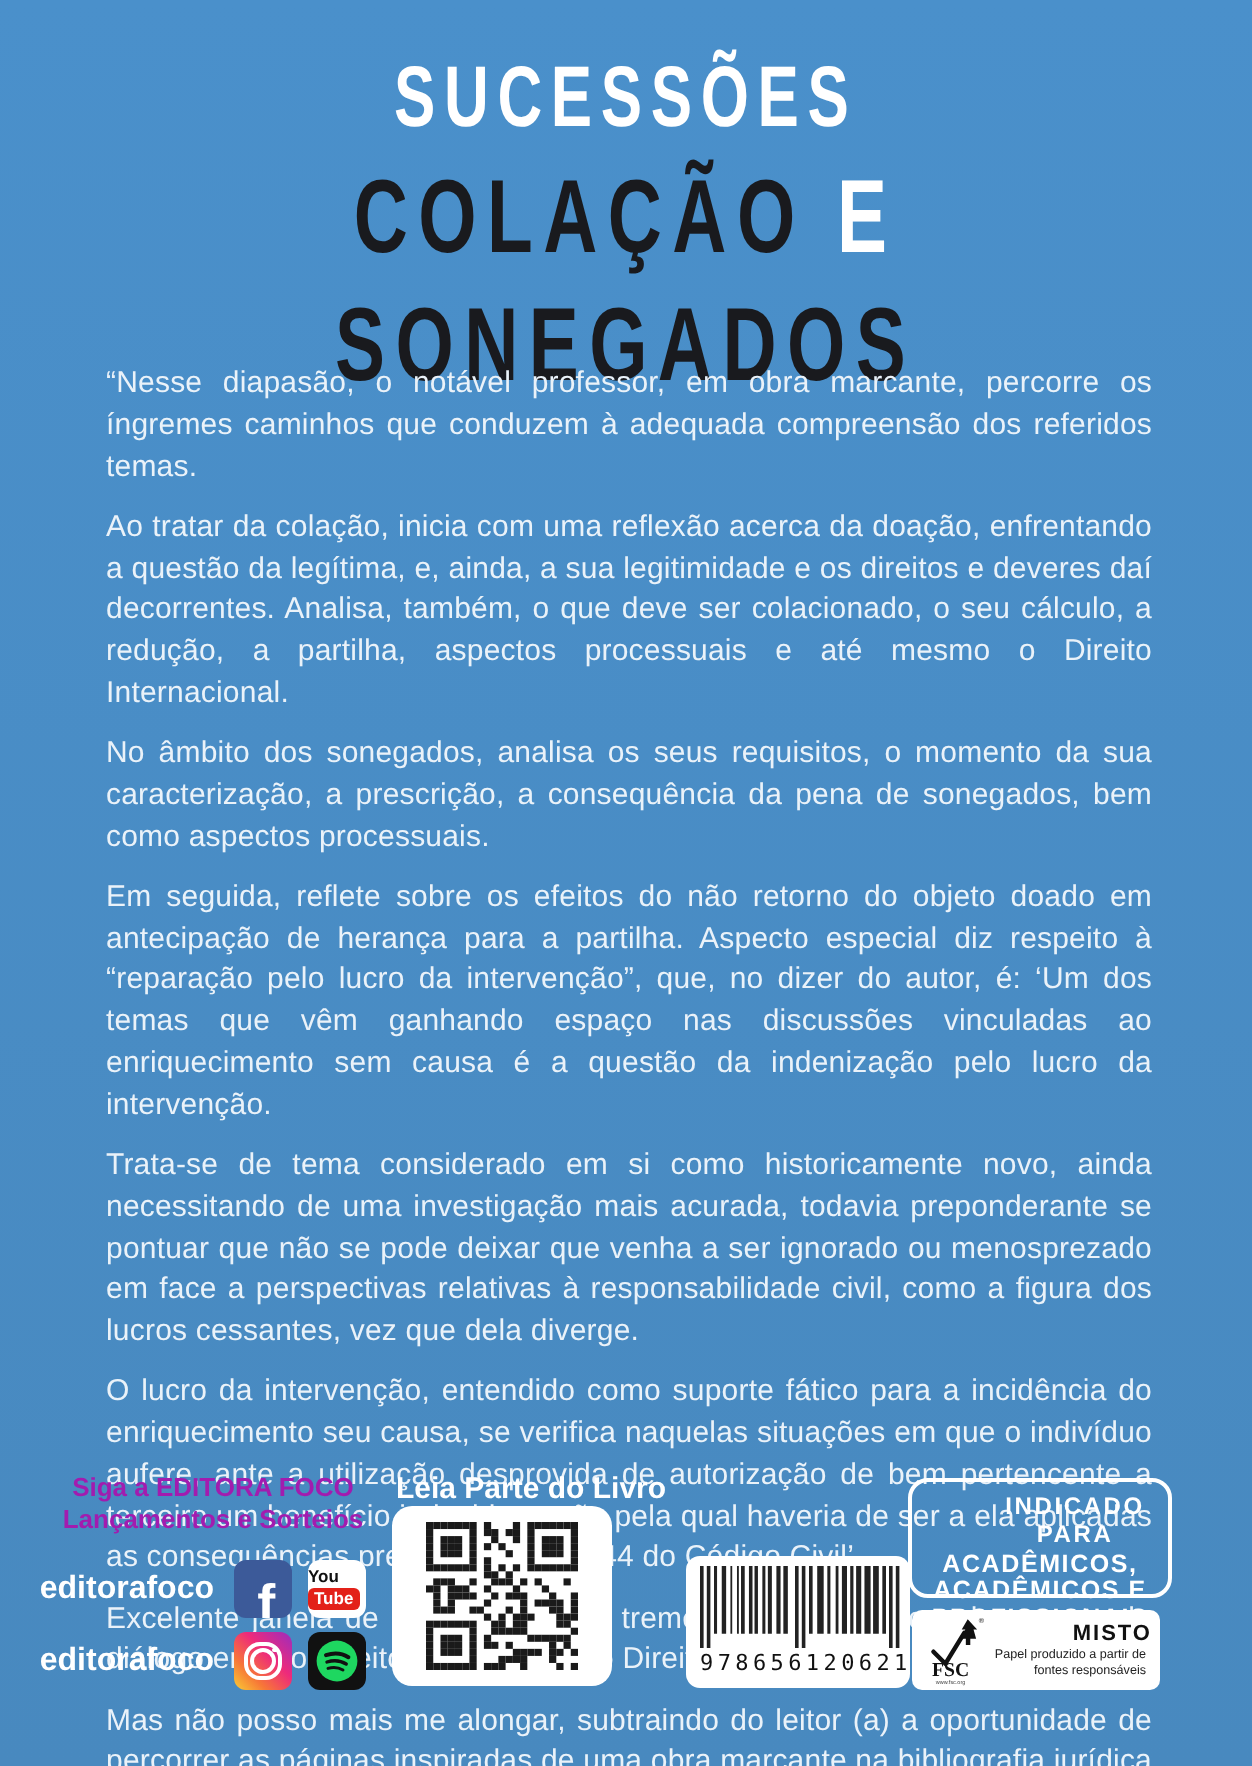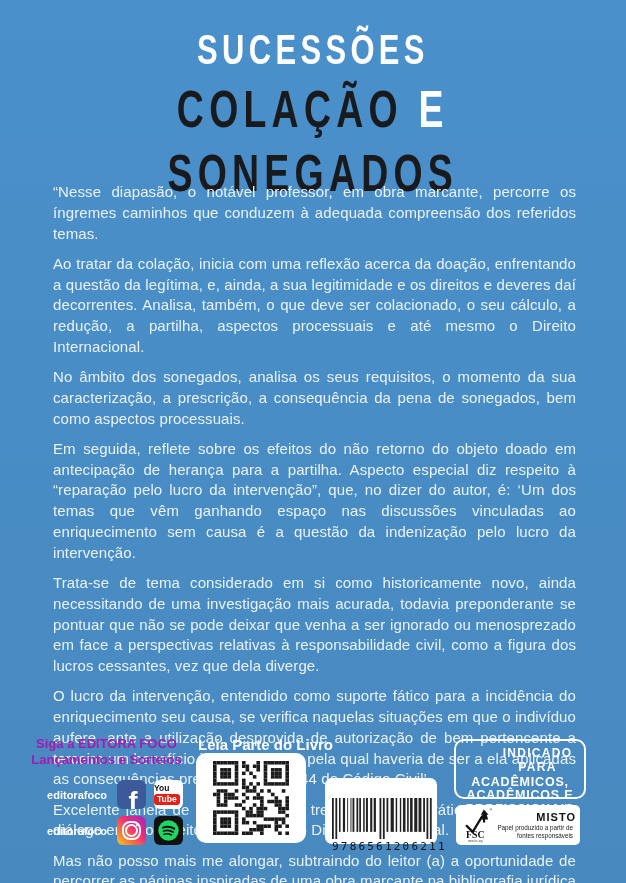--- a/index.html
+++ b/index.html
@@ -21,21 +21,21 @@
 
   
   .bodytext{position:absolute;left:53px;top:182px;width:523px;color:var(--body-text,#EAF2F9);}
   .bodytext p{margin:0 0 9.5px 0;font-size:15px;line-height:1.385;text-align:justify;letter-spacing:.1px;}
 
   
   .social-heading{position:absolute;left:30px;top:736px;width:153px;text-align:center;
     font-size:13px;font-weight:bold;line-height:16px;color:#a21caf;}
   .social-rows{position:absolute;left:30px;top:780px;width:153px;}
   .social-row{display:flex;justify-content:flex-end;align-items:center;gap:8px;margin-bottom:7px;}
-  .handle{font-size:11px;font-weight:bold;color:#fff;margin-right:2px;}
+  .handle{font-size:16px;font-weight:bold;color:#fff;margin-right:2px;}
   .icon{width:29px;height:29px;border-radius:6px;position:relative;display:inline-block;flex:0 0 auto;}
   .fb{background:var(--facebook-blue,#3C5A99);overflow:hidden;}
   .fb .f-letter{position:absolute;bottom:-7px;left:50%;transform:translateX(-32%);
     color:#fff;font-size:27px;font-weight:bold;line-height:1;}
   .yt{background:#fff;display:flex;flex-direction:column;align-items:flex-start;justify-content:center;gap:1px;}
   .yt-you{color:#111;font-size:8.5px;font-weight:bold;line-height:1;}
   .yt-tube{background:var(--youtube-red,#E32119);color:#fff;font-size:8.5px;font-weight:bold;
     border-radius:3px;padding:1px 3px;line-height:1.1;}
   .insta{background:linear-gradient(45deg,#F9CE34 0%,#F77737 28%,#EE2A7B 60%,#9B2DBF 100%);}
   .ig-frame{position:absolute;inset:5px;border:2px solid #fff;border-radius:8px;}
@@ -43,22 +43,22 @@
   .ig-dot{position:absolute;right:7.5px;top:7.5px;width:2.6px;height:2.6px;background:#fff;border-radius:50%;}
   .sp svg{display:block;width:29px;height:29px;}
 
   
   .qr-heading{position:absolute;left:198px;top:736px;font-size:15px;font-weight:bold;color:#fff;white-space:nowrap;}
   .qr-box{position:absolute;left:196px;top:753px;width:110px;height:90px;background:#fff;border-radius:10px;
     display:flex;align-items:center;justify-content:center;}
   .qr-box svg{width:76px;height:74px;fill:#1a1a1a;}
 
   
-  .barcode-box{position:absolute;left:325px;top:778px;width:112px;height:66px;background:#fff;border-radius:7px;
-    box-sizing:border-box;padding:20px 5px 0 5px;}
+  .barcode-box{position:absolute;left:343px;top:778px;width:112px;height:66px;background:#fff;border-radius:7px;
+    box-sizing:border-box;padding:5px 5px 0 5px;}
   .barcode-box svg{display:block;width:102px;height:41px;fill:#222;}
   .barcode-digits{display:flex;justify-content:space-between;padding:0 9px 0 2px;margin-top:1px;
     font-family:"DejaVu Sans Mono",monospace;font-size:11px;letter-spacing:2.2px;color:#111;}
 
   
   .badge{position:absolute;left:454px;top:739px;width:132px;height:60px;border:2px solid #fff;border-radius:10px;
     box-sizing:border-box;color:#fff;text-align:center;padding-top:5px;}
   .badge .b1{font-size:12px;letter-spacing:1.3px;font-weight:bold;margin-bottom:1.5px;padding-left:35px;}
   .badge .bb{font-size:12.5px;letter-spacing:.8px;font-weight:bold;line-height:13.5px;}
 

